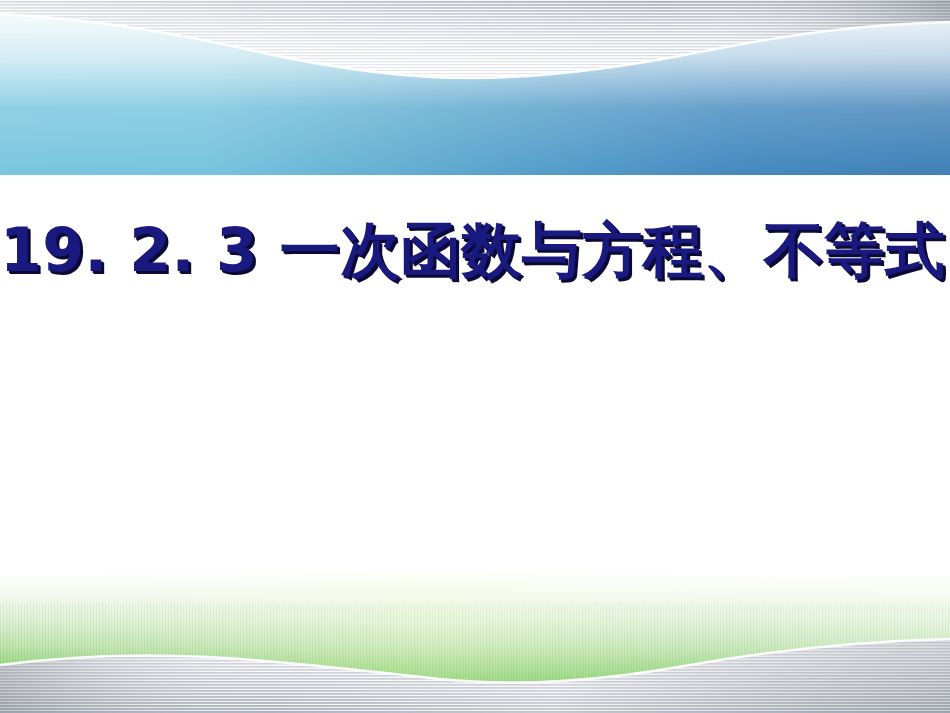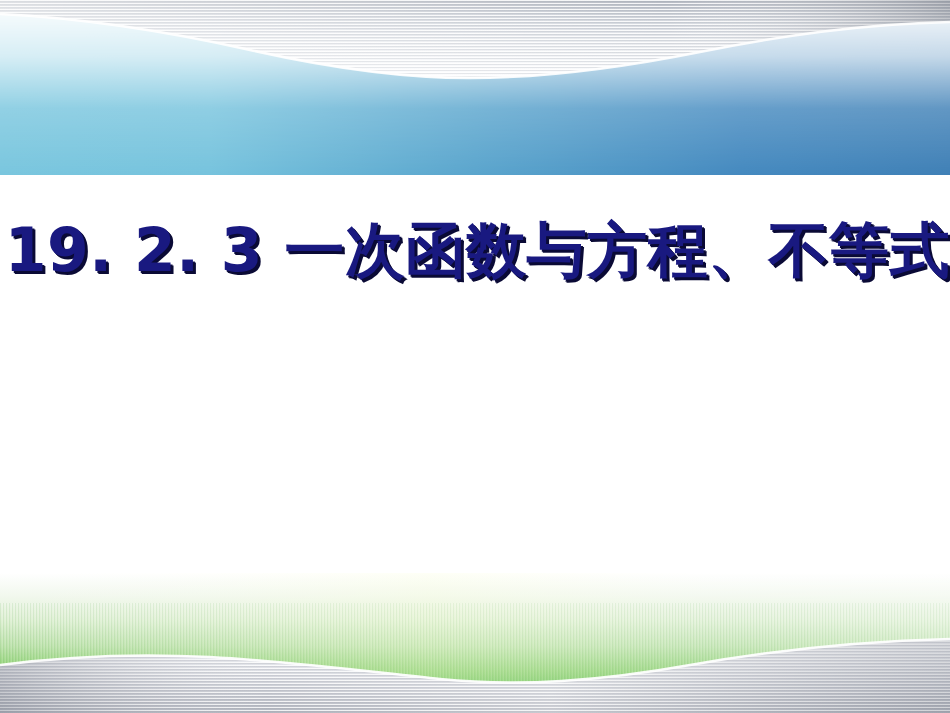--- a/index.html
+++ b/index.html
@@ -33,21 +33,21 @@
     left: 0; top: 0;
     width: 950px; height: 175px;
   }
 
   
   .title-wrap {
     position: absolute;
     left: 0;
     top: 218px;
     width: 950px;
-    text-align: right;
+    text-align: left;
   }
   .slide-title {
     display: inline-block;
     font-family: "DejaVu Sans", "Liberation Sans", sans-serif;
     font-size: 60px;
     font-weight: bold;
     letter-spacing: 0.5px;
     line-height: 1.08;
     color: #191980;
     text-shadow:

